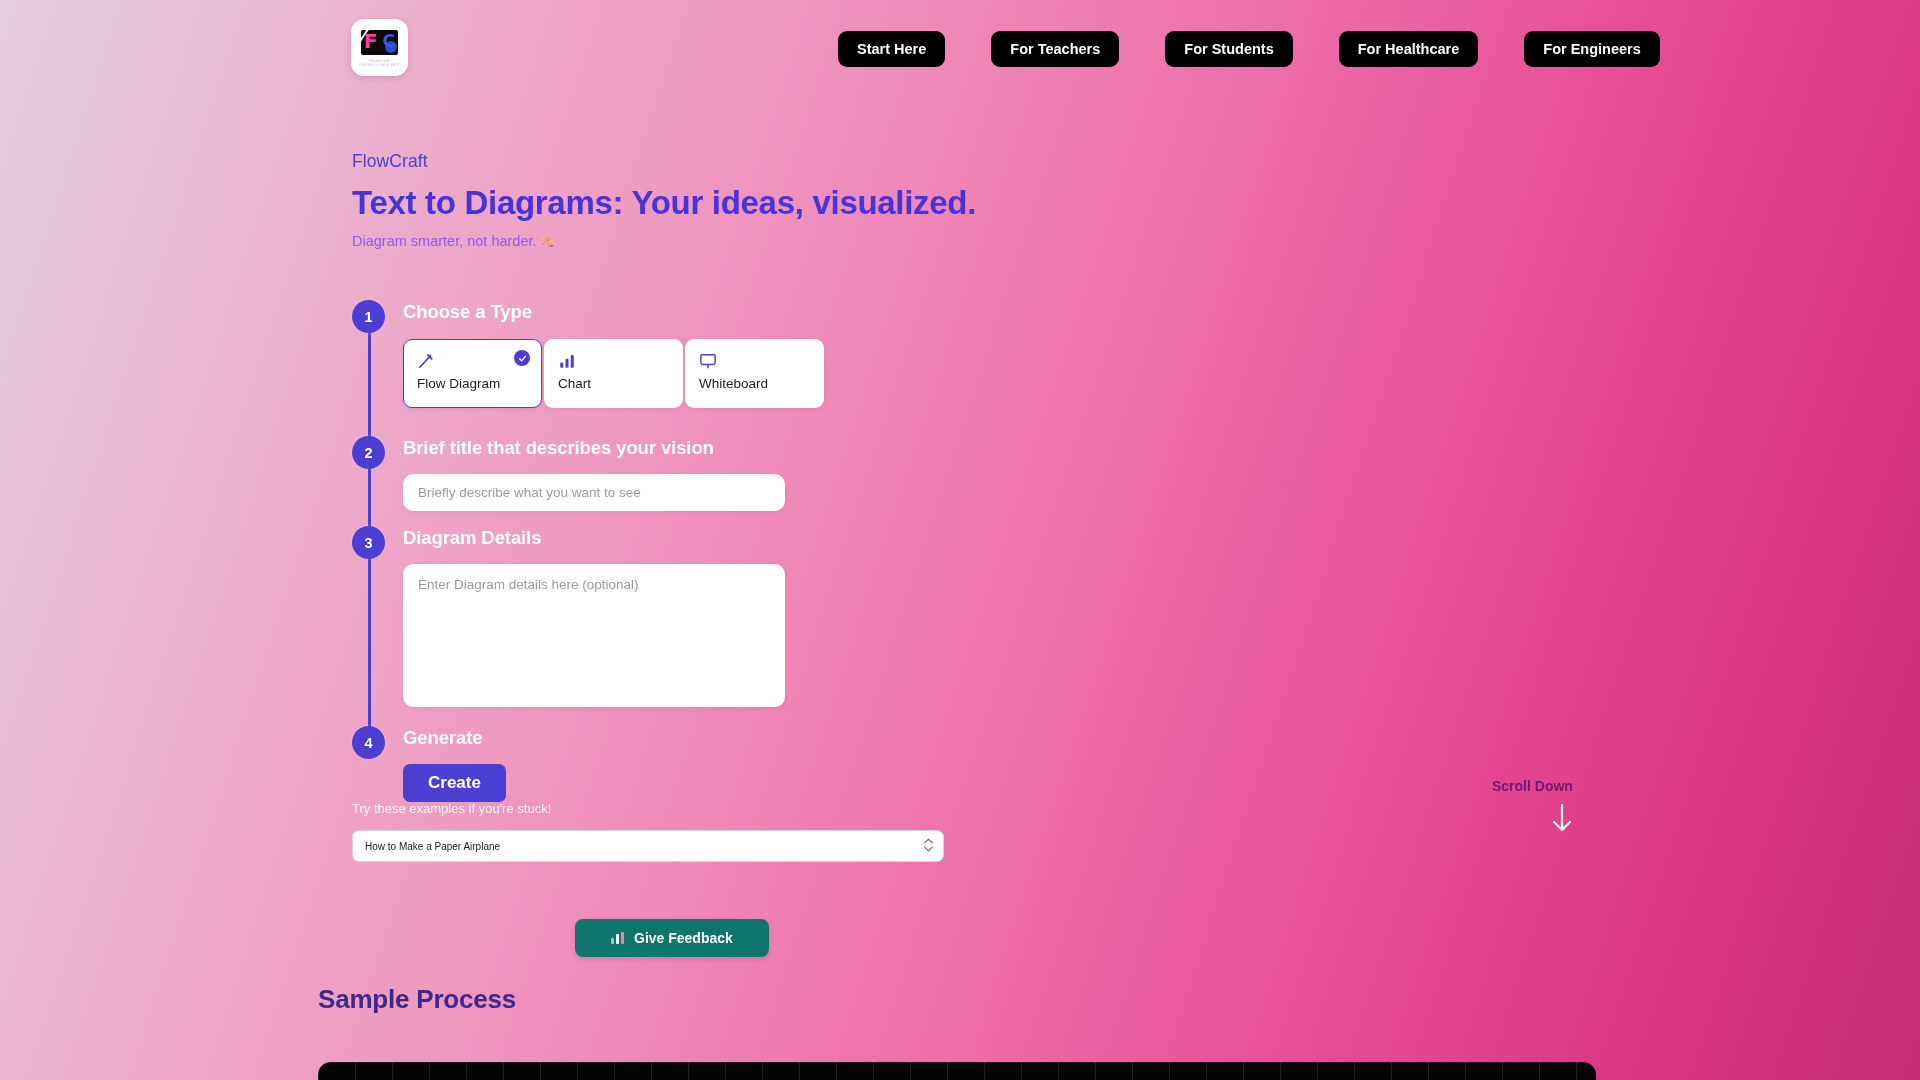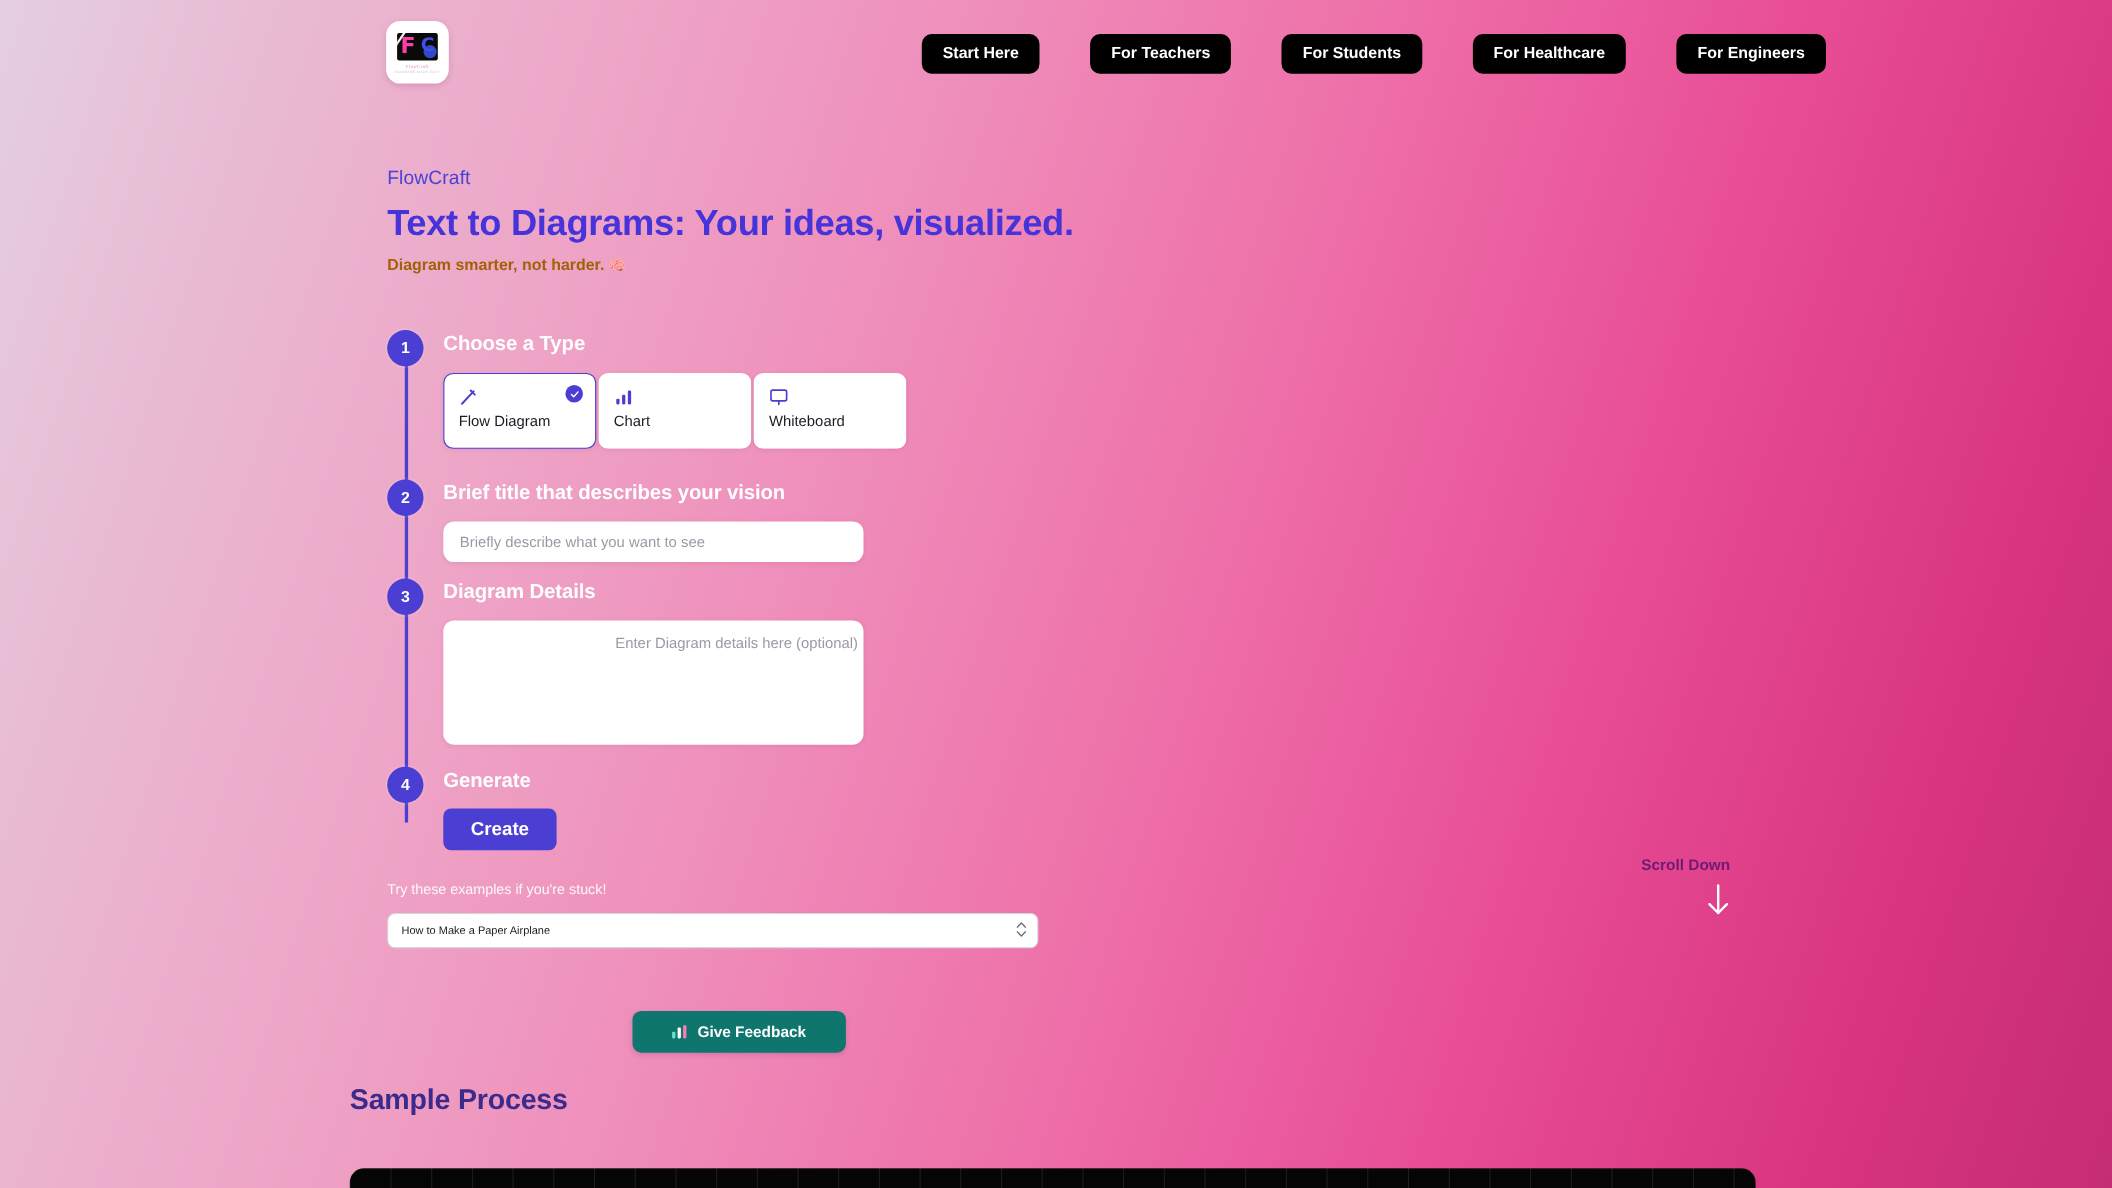--- a/index.html
+++ b/index.html
@@ -137,22 +137,22 @@
     margin-top: 11px;
     font-size: 33px;
     font-weight: 700;
     color: #4633d9;
     line-height: 40px;
     letter-spacing: -.3px;
   }
   .hero-sub {
     margin-top: 9px;
     font-size: 14.5px;
-    font-weight: 700;
-    color: #a16207;
+    font-weight: 400;
+    color: #8b5cf6;
     line-height: 18px;
   }
   .hero-sub .emoji { font-family: "DejaVu Sans", sans-serif; font-size: 13px; }
 
   
   .stepper {
     position: absolute;
     left: 352px;
     top: 300px;
     width: 700px;
@@ -242,33 +242,32 @@
     font-family: "Liberation Sans", sans-serif;
     font-size: 13.5px;
     color: #1b1b23;
     box-shadow: 0 1px 4px rgba(120, 40, 90, 0.10);
   }
   .text-input::placeholder { color: #9a9aa6; }
 
   .text-area {
     margin-top: 14px;
     width: 382px;
-    height: 113px;
+    height: 143px;
     border-radius: 10px;
     border: none;
     outline: none;
     resize: none;
     background: #ffffff;
-    padding: 12px 5px;
+    padding: 12px 15px;
     font-family: "Liberation Sans", sans-serif;
     font-size: 13.5px;
     color: #1b1b23;
     line-height: 18px;
     box-shadow: 0 1px 4px rgba(120, 40, 90, 0.10);
-    text-align: right;
   }
   .text-area::placeholder { color: #9a9aa6; }
 
   .create-btn {
     margin-top: 14px;
     background: #4a3fd2;
     color: #ffffff;
     border: none;
     border-radius: 7px;
     font-family: "Liberation Sans", sans-serif;

